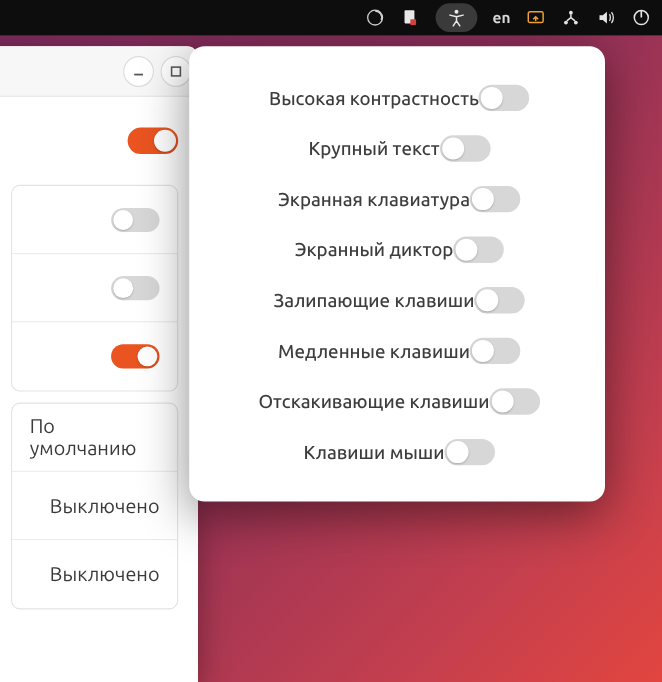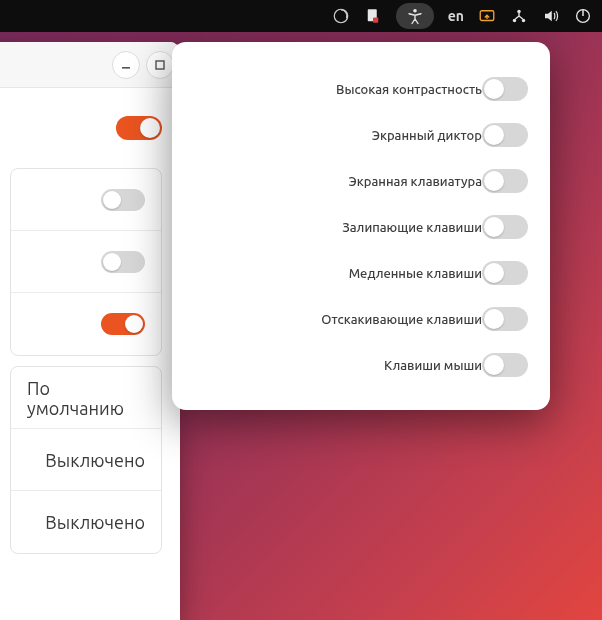--- a/index.html
+++ b/index.html
@@ -24,22 +24,22 @@
     display:flex;align-items:center;justify-content:center;font-size:14px;color:#555;cursor:pointer}
   .win-body{padding:28px 18px 18px 60px;display:flex;flex-direction:column;gap:10px}
   .bg-toggle-row{display:flex;justify-content:flex-end;margin-bottom:18px}
   .bg-panel{background:#fff;border:1px solid #e3e3e3;border-radius:8px;padding:0;overflow:hidden}
   .bg-row{height:62px;display:flex;align-items:center;justify-content:flex-end;padding:0 16px;
     border-bottom:1px solid #ebebeb;font-size:18px;color:#3a3a3a}
   .bg-row:last-child{border-bottom:none}
   
   .popover{position:absolute;top:42px;left:172px;width:378px;background:#fff;border-radius:14px;
     box-shadow:0 12px 44px rgba(0,0,0,.45);z-index:4;padding:24px 22px 22px 26px}
-  .po-row{display:flex;align-items:center;justify-content:flex-end;
-    padding:11px 0;font-size:13px;color:#3d3d3d;font-weight:500}
+  .po-row{display:flex;align-items:center;justify-content:center;
+    padding:11px 0;font-size:17px;color:#3d3d3d;font-weight:500}
   
   .tog{width:46px;height:24px;border-radius:12px;background:#d7d7d7;position:relative;
     cursor:pointer;flex-shrink:0}
   .tog::after{content:"";position:absolute;top:2px;left:2px;width:20px;height:20px;
     border-radius:50%;background:#fff;box-shadow:0 1px 2px rgba(0,0,0,.2);transition:left .15s}
   .tog.on{background:#e95420}
   .tog.on::after{left:24px}
   .tog.sm{width:44px;height:22px}
   .tog.sm::after{width:18px;height:18px}
   .tog.sm.on::after{left:24px}
@@ -138,25 +138,29 @@
     </div>
   </div>
 </div>
 
 <div class="popover">
   <div class="po-row">
     <span>Высокая контрастность</span>
     <div class="tog"></div>
   </div>
   <div class="po-row">
-    <span>Экранный диктор</span>
+    <span>Крупный текст</span>
     <div class="tog"></div>
   </div>
   <div class="po-row">
     <span>Экранная клавиатура</span>
+    <div class="tog"></div>
+  </div>
+  <div class="po-row">
+    <span>Экранный диктор</span>
     <div class="tog"></div>
   </div>
   <div class="po-row">
     <span>Залипающие клавиши</span>
     <div class="tog"></div>
   </div>
   <div class="po-row">
     <span>Медленные клавиши</span>
     <div class="tog"></div>
   </div>

